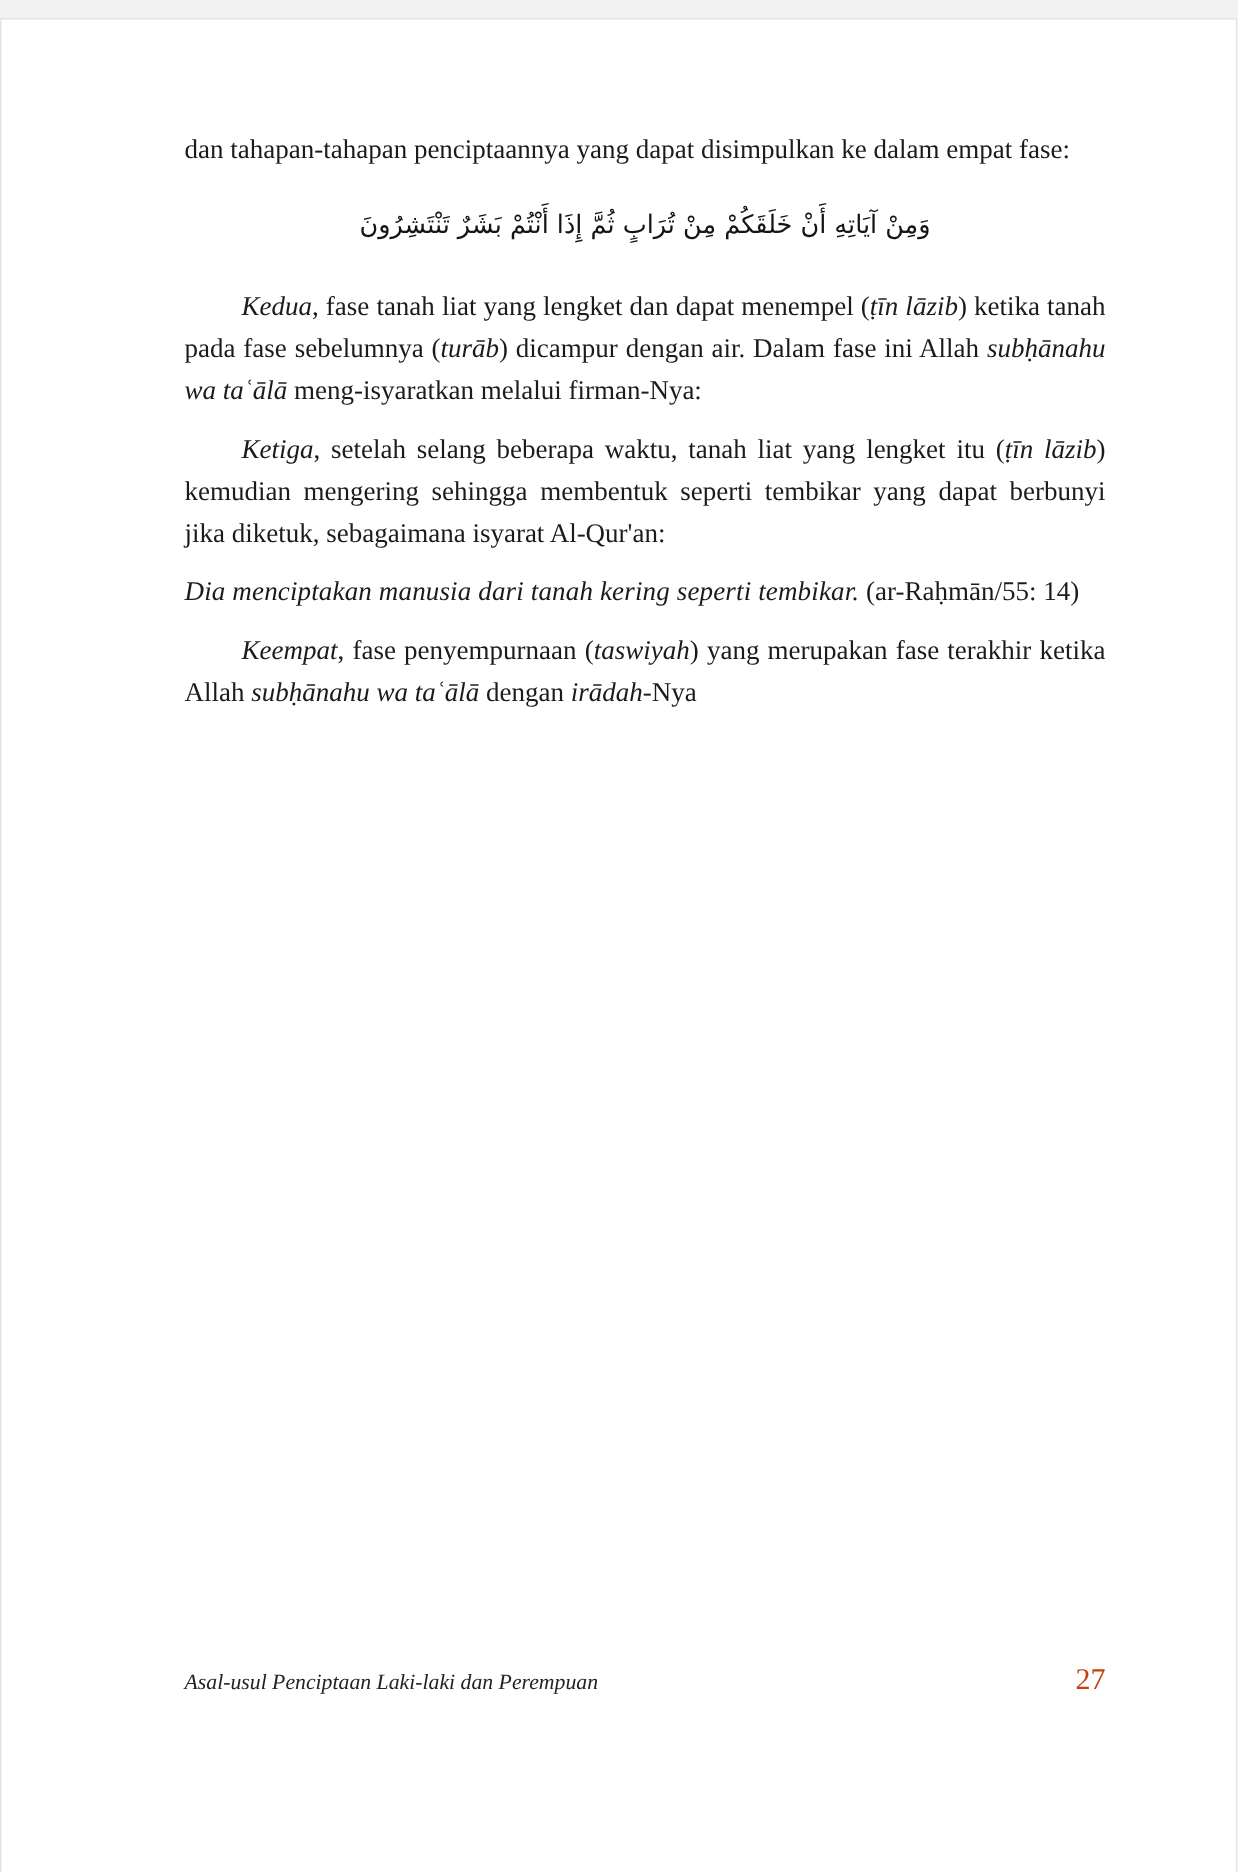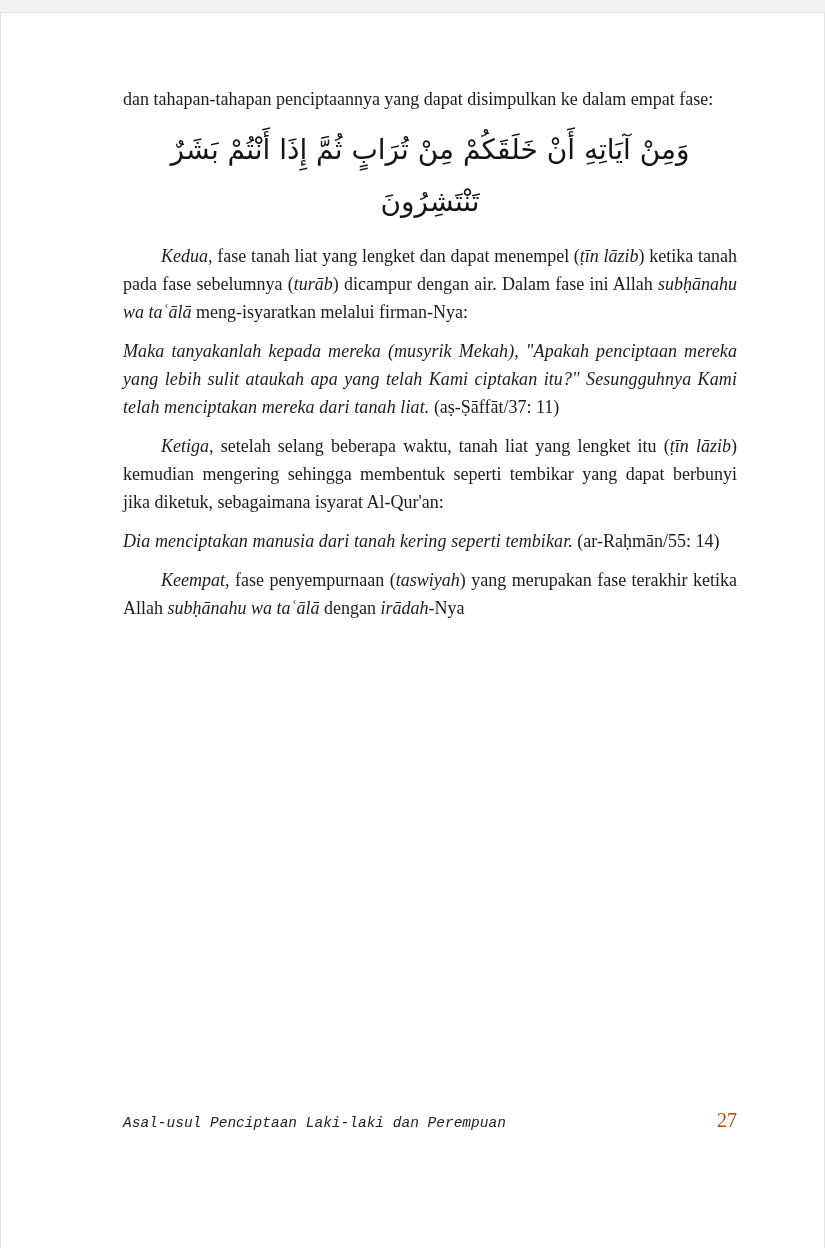--- a/index.html
+++ b/index.html
@@ -34,57 +34,55 @@
   .content p.indent {
     text-indent: 38px;
   }
   .it {
     font-style: italic;
   }
   .arabic {
     direction: rtl;
     text-align: center;
     font-family: "DejaVu Sans", sans-serif;
-    font-size: 28px;
+    font-size: 17px;
     line-height: 52px;
     margin: 6px 0 14px 0;
     color: #141414;
   }
   .trans .it {
     letter-spacing: 0.1px;
   }
   .footer {
     position: absolute;
     left: 122px;
     top: 1096px;
     width: 614px;
     display: flex;
     justify-content: space-between;
     align-items: baseline;
   }
   .footer .book-title {
     font-style: italic;
     font-size: 14.5px;
     color: #222;
-    font-family: Liberation Mono, monospace;
   }
   .footer .page-num {
     font-size: 20px;
     color: #c2410c;
   }
 </style>
 </head>
 <body>
 
 <div class="page">
   <div class="content">
       <p class="p"><span>dan tahapan-tahapan penciptaannya yang dapat disimpulkan ke dalam empat fase:</span></p>
       <div class="arabic" dir="rtl" lang="ar">وَمِنْ آيَاتِهِ أَنْ خَلَقَكُمْ مِنْ تُرَابٍ ثُمَّ إِذَا أَنْتُمْ بَشَرٌ تَنْتَشِرُونَ</div>
       <p class="p indent"><span class="it">Kedua</span><span>, fase tanah liat yang lengket dan dapat menempel (</span><span class="it">ṭīn lāzib</span><span>) ketika tanah pada fase sebelumnya (</span><span class="it">turāb</span><span>) dicampur dengan air. Dalam fase ini Allah </span><span class="it">subḥānahu wa taʿālā</span><span> meng-isyaratkan melalui firman-Nya:</span></p>
-      <p class="trans"><span class="it">Maka tanyakanlah kepada mereka (musyrik Mekah), "Apakah penciptaan mereka yang lebih sulit ataukah apa yang telah Kami ciptakan itu?" Sesungguhnya Kami telah menciptakan mereka dari tanah liat.</span><span> (aṣ-Ṣāffāt/37: 11)</span></p>
       <p class="p indent"><span class="it">Ketiga</span><span>, setelah selang beberapa waktu, tanah liat yang lengket itu (</span><span class="it">ṭīn lāzib</span><span>) kemudian mengering sehingga membentuk seperti tembikar yang dapat berbunyi jika diketuk, sebagaimana isyarat Al-Qur'an:</span></p>
       <p class="trans"><span class="it">Dia menciptakan manusia dari tanah kering seperti tembikar.</span><span> (ar-Raḥmān/55: 14)</span></p>
       <p class="p indent"><span class="it">Keempat</span><span>, fase penyempurnaan (</span><span class="it">taswiyah</span><span>) yang merupakan fase terakhir ketika Allah </span><span class="it">subḥānahu wa taʿālā</span><span> dengan </span><span class="it">irādah</span><span>-Nya</span></p>
     </div>
   <div class="footer">
     <span class="book-title">Asal-usul Penciptaan Laki-laki dan Perempuan</span>
     <span class="page-num">27</span>
   </div>
 </div>
 

